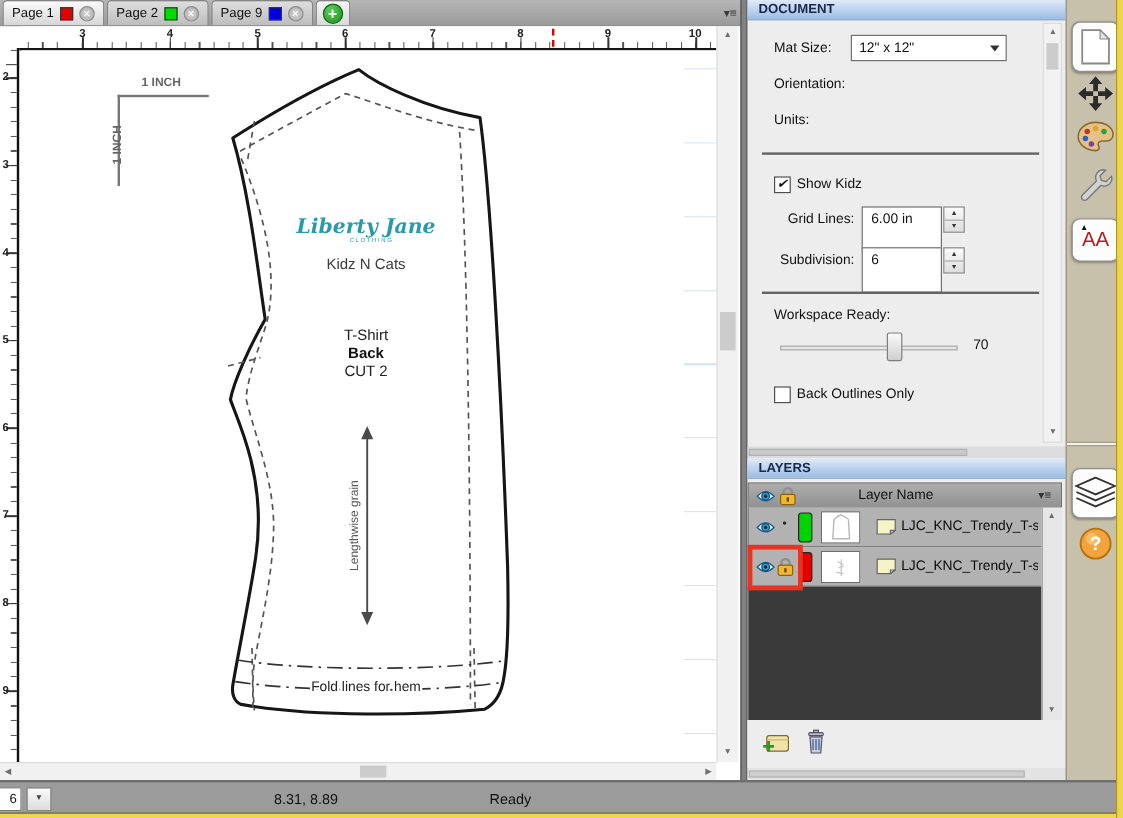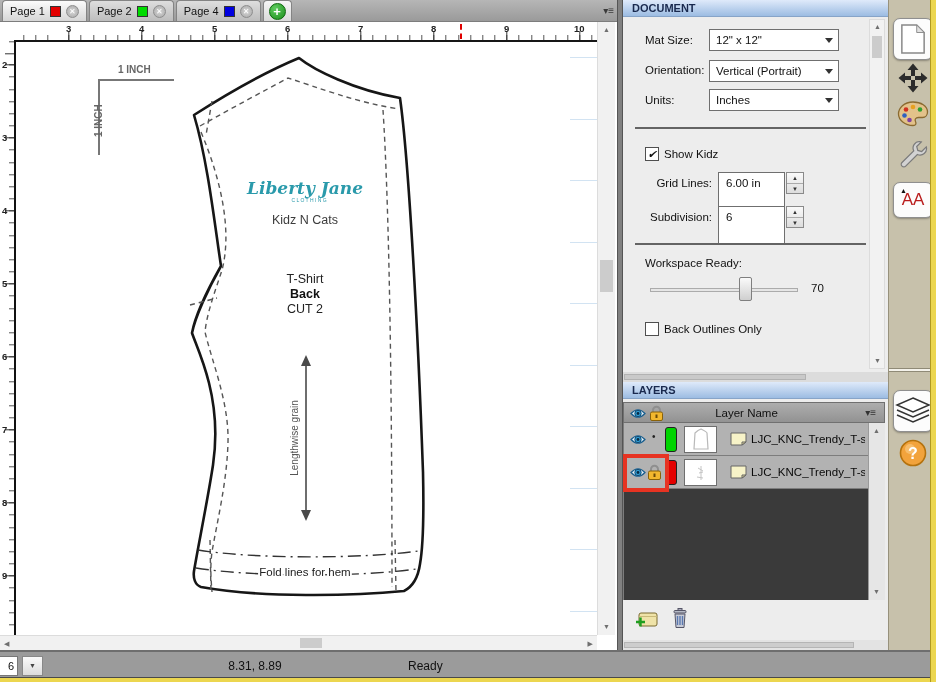--- a/index.html
+++ b/index.html
@@ -136,21 +136,21 @@
       <span>Page 1</span>
       <span class="swatch" style="background: rgb(227, 0, 0);"></span>
       <span class="close">✕</span>
     </div>
     <div class="tab">
       <span>Page 2</span>
       <span class="swatch" style="background: rgb(0, 220, 0);"></span>
       <span class="close">✕</span>
     </div>
     <div class="tab">
-      <span>Page 4</span>
+      <span>Page 9</span>
       <span class="swatch" style="background: rgb(0, 0, 224);"></span>
       <span class="close">✕</span>
     </div>
     <div class="addtab">
       <span class="addbtn">+</span>
     </div>
     <span class="tabmenu">▾≡</span>
   </div>
 
   <div class="abs canvas">
@@ -252,28 +252,22 @@
     <div class="phead" style="top:0">
       <span>DOCUMENT</span>
     </div>
 
     <span class="plabel" style="left:22px;top:34px">Mat Size:</span>
     <div class="dd" style="top:29px">
       <span>12" x 12"</span><i class="caret"></i>
     </div>
 
     <span class="plabel" style="left:22px;top:64px">Orientation:</span>
-    <div class="dd" style="top:60px">
-      <span>Vertical (Portrait)</span><i class="caret"></i>
-    </div>
 
     <span class="plabel" style="left:22px;top:94px">Units:</span>
-    <div class="dd" style="top:89px">
-      <span>Inches</span><i class="caret"></i>
-    </div>
 
     <div class="hr" style="top:127px"></div>
 
     <span class="cb" style="left:22px;top:147px"><i>✔</i></span>
     <span class="plabel" style="left:41px;top:148px">Show Kidz</span>
 
     <span class="plabel" style="left:0;top:177px;width:89px;text-align:right">Grid Lines:</span>
     <div class="spin" style="top:172px">
       <span>6.00 in</span>
     </div>

